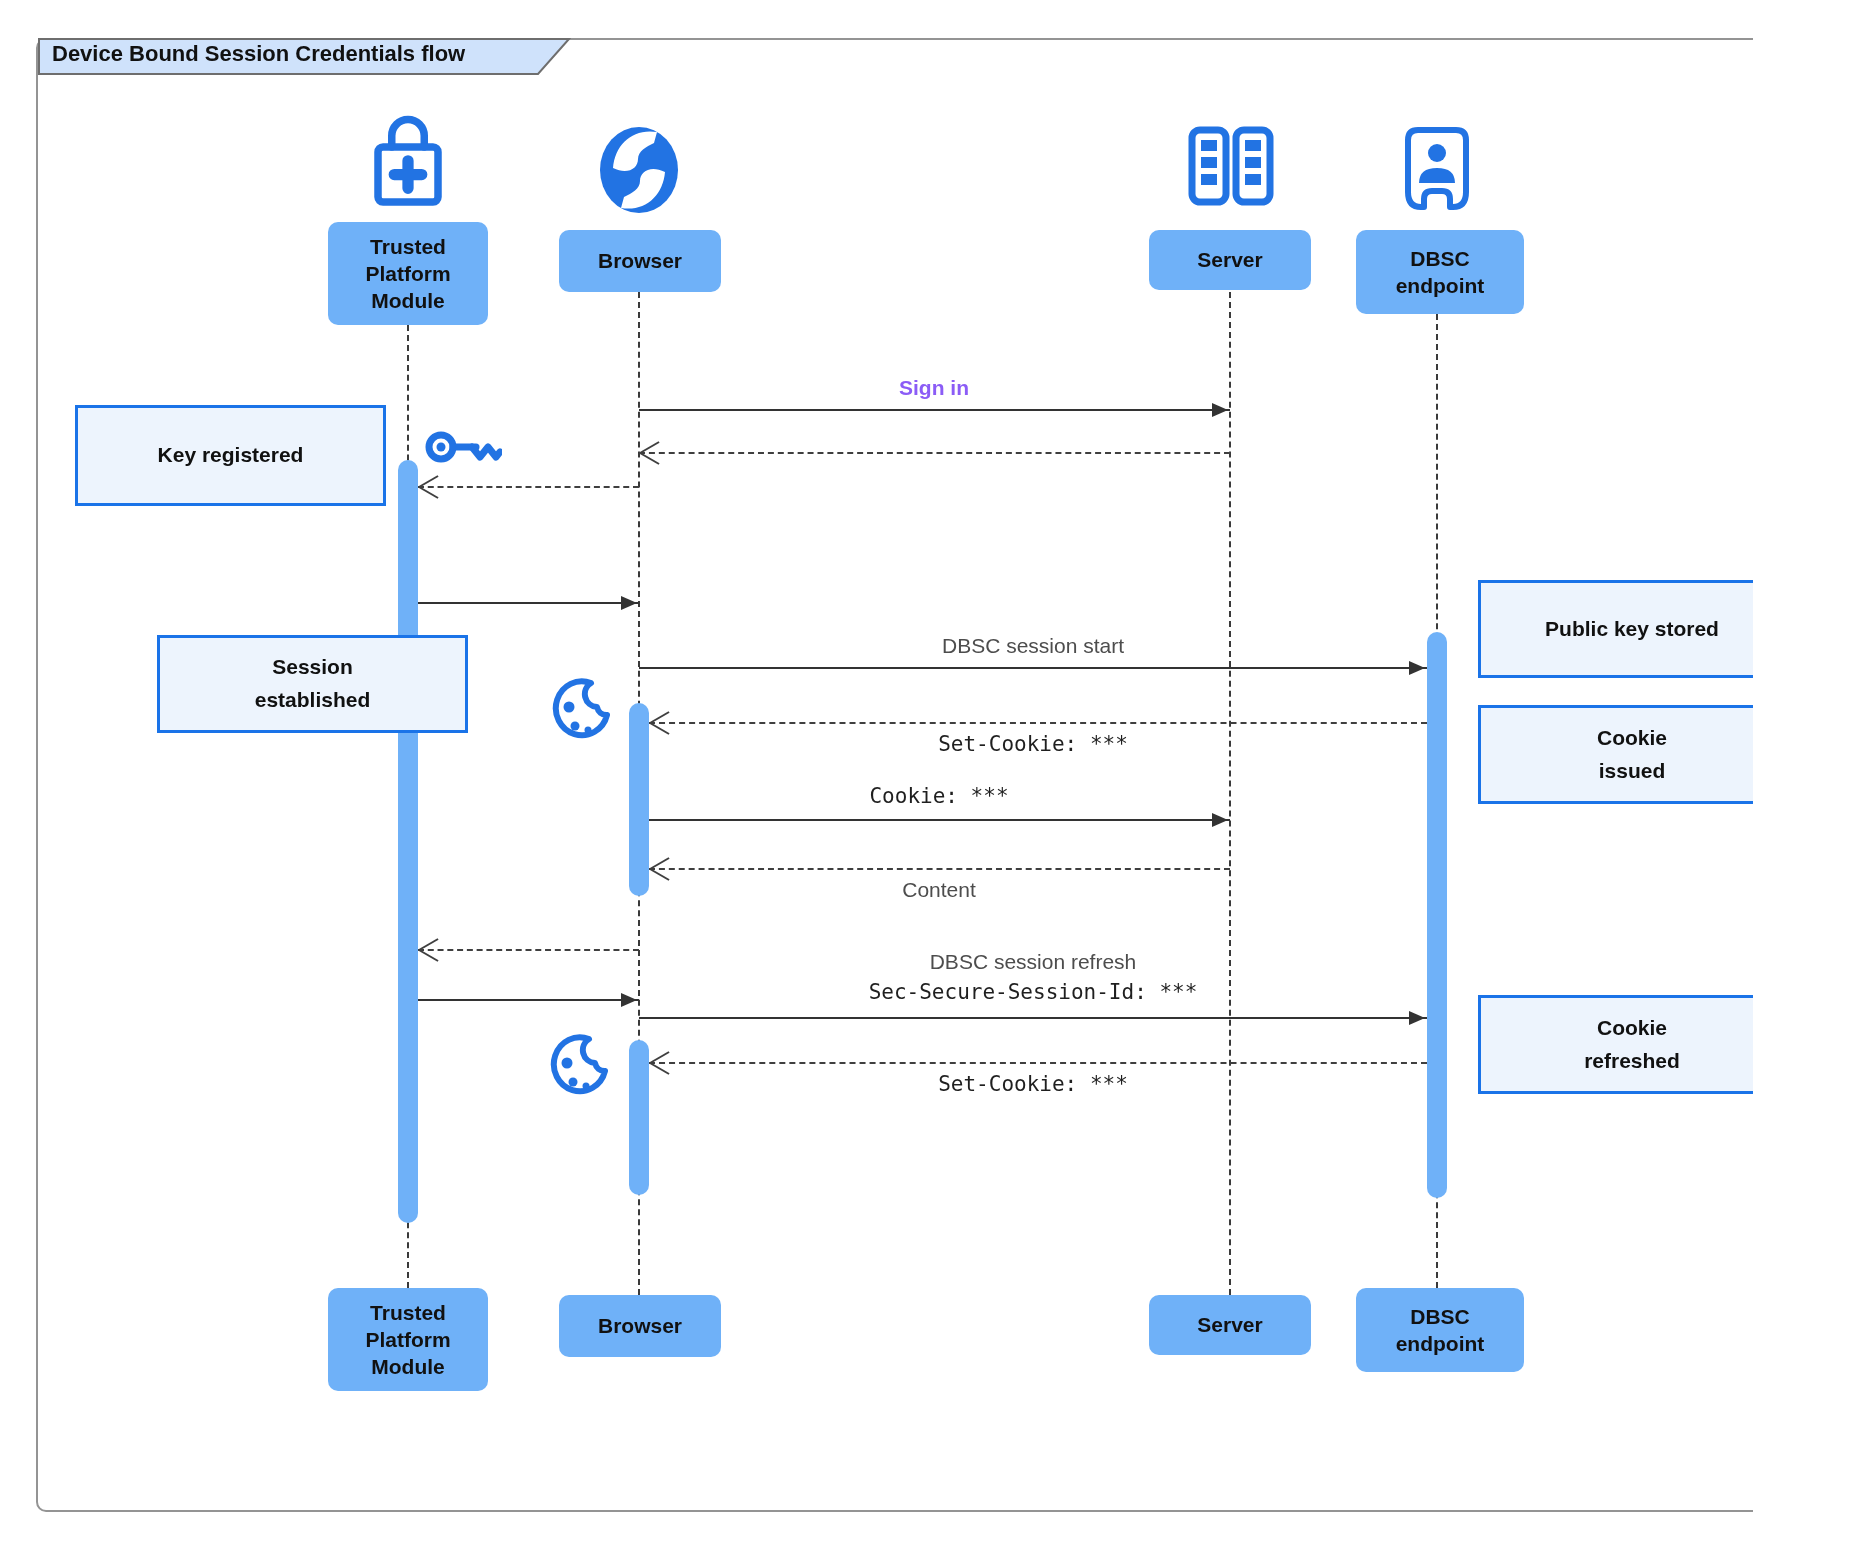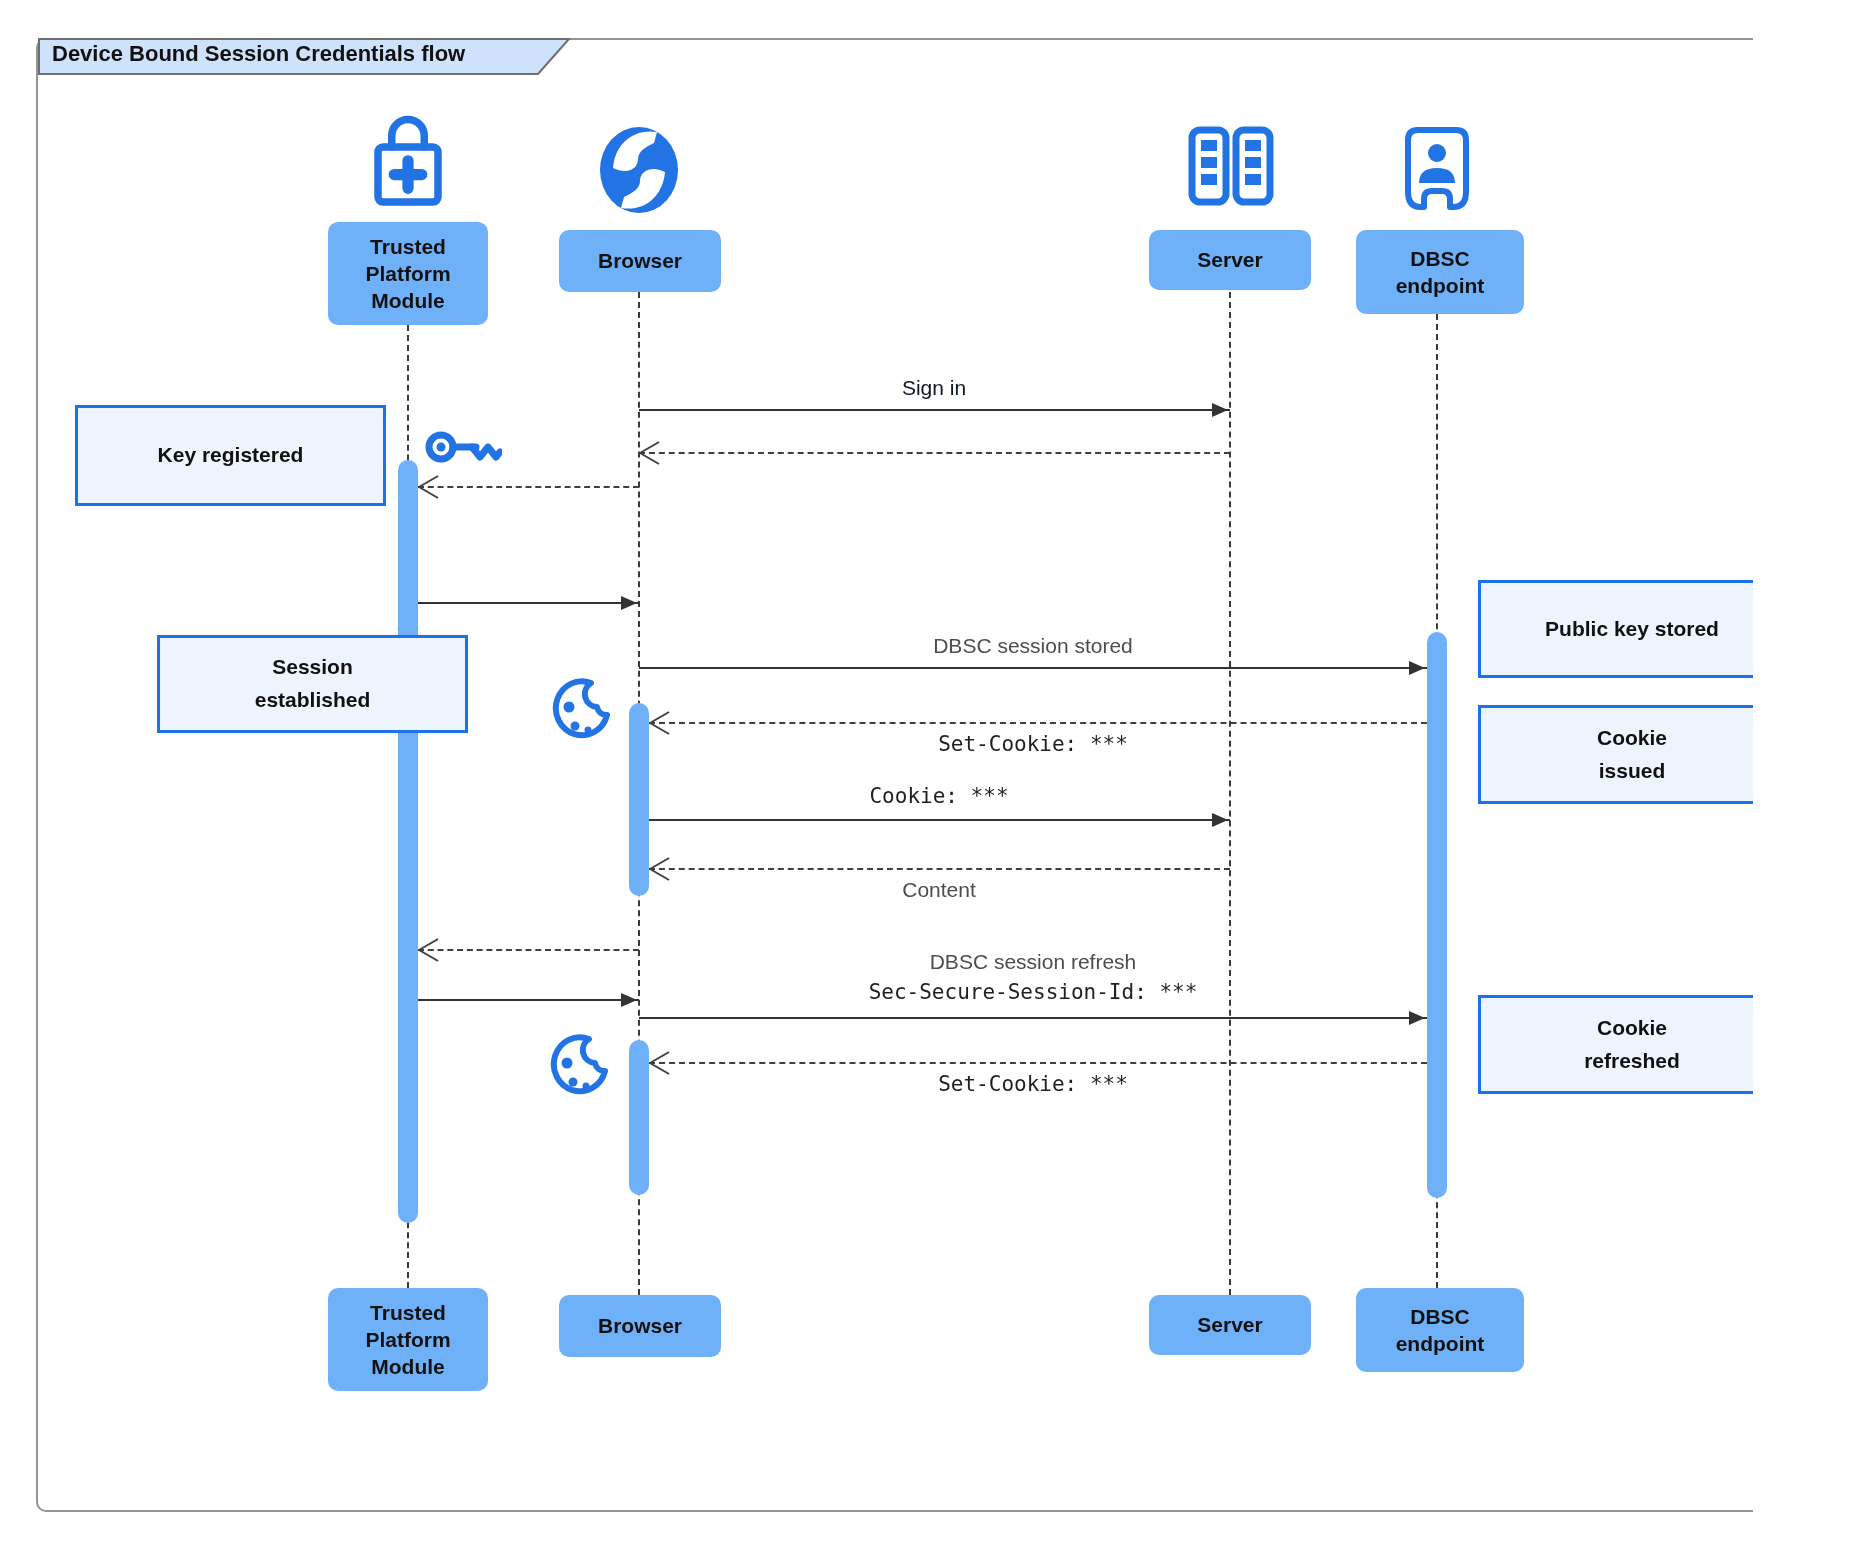--- a/index.html
+++ b/index.html
@@ -33,21 +33,21 @@
   .tri{position:absolute;width:0;height:0;border-top:7px solid transparent;
        border-bottom:7px solid transparent;z-index:3;}
   .tri.right{border-left:16px solid #333;}
   .chev{position:absolute;width:22px;height:26px;z-index:3;}
   .chev::before,.chev::after{content:"";position:absolute;left:0;top:12px;width:22px;height:2px;
        background:#3f3f3f;transform-origin:0 50%;}
   .chev::before{transform:rotate(-30deg);}
   .chev::after{transform:rotate(30deg);}
   
   .mlabel{position:absolute;font-size:21px;color:#4d4d4d;text-align:center;z-index:3;white-space:nowrap;}
-  .mlabel.dark{color:#0f172a;}
+  .mlabel.dark{color:#8b5cf6;font-weight:bold;}
   .mlabel.mono{font-family:"DejaVu Sans Mono",monospace;color:#1f1f1f;}
   .icon{position:absolute;z-index:5;}
 </style>
 </head>
 <body>
 
 <div class="canvas">
   <div class="frame"></div>
 
   <div class="title-tab">
@@ -135,21 +135,21 @@
     <span>Key registered</span>
   </div>
 
   <div class="msg-line" style="left:418px;top:602px;width:221px;"></div>
   <div class="tri right" style="left:621px;top:596px;"></div>
 
   <div class="note" style="left:157px;top:635px;width:305px;height:92px;text-align:center;">
     <span class="w150">Session established</span>
   </div>
 
-  <div class="mlabel" style="left:883px;top:634px;width:300px;">DBSC session stored</div>
+  <div class="mlabel" style="left:883px;top:634px;width:300px;">DBSC session start</div>
   <div class="msg-line" style="left:639px;top:667px;width:788px;"></div>
   <div class="tri right" style="left:1409px;top:661px;"></div>
 
   <div class="note" style="left:1478px;top:705px;width:302px;height:93px;">
     <span class="w110">Cookie issued</span>
   </div>
   <div class="note" style="left:1478px;top:580px;width:302px;height:92px;">
     <span>Public key stored</span>
   </div>
 

